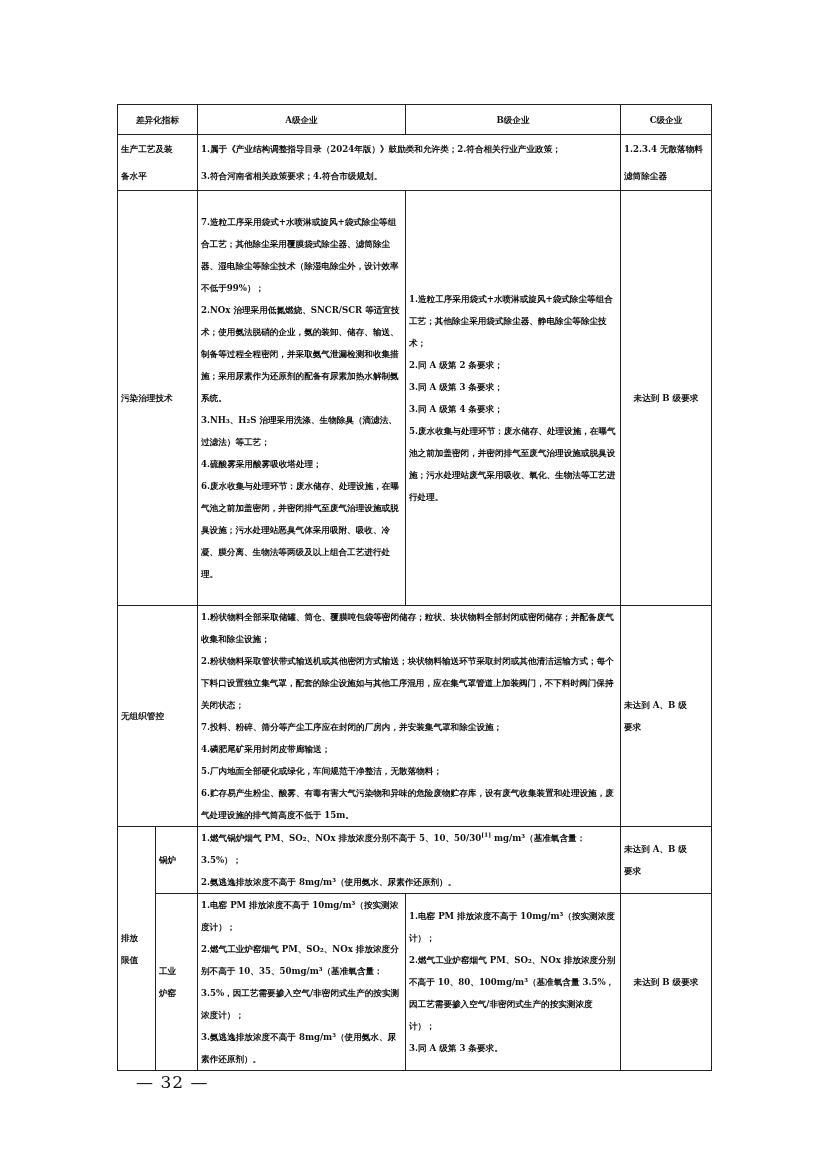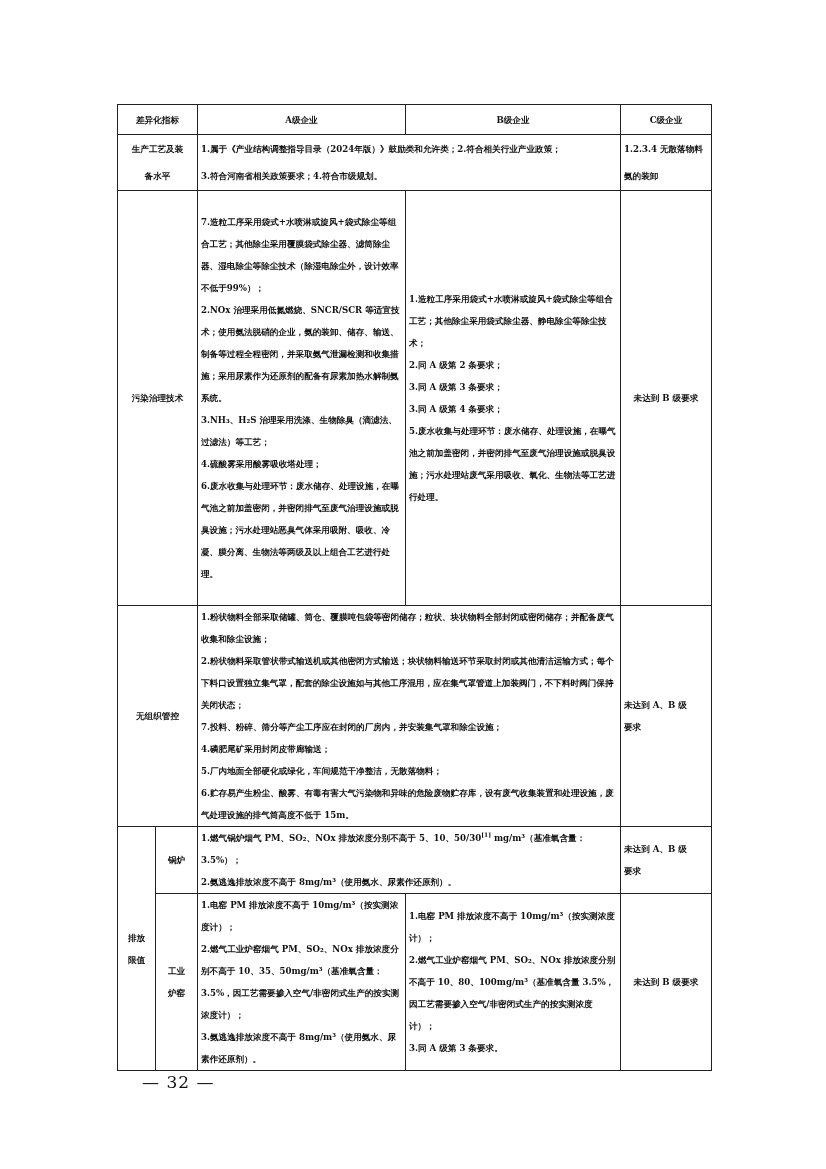--- a/index.html
+++ b/index.html
@@ -3,25 +3,25 @@
 <meta charset="utf-8">
 <style>
   html, body { margin:0; padding:0; background:#ffffff; }
   body { width:826px; height:1169px; position:relative; overflow:hidden;
          font-family:"DejaVu Serif","Liberation Serif",serif; color:#111; }
   table.main { position:absolute; left:117px; top:104px; width:594px;
                border-collapse:collapse; table-layout:fixed; }
   table.main td { border:1px solid #222; vertical-align:middle; padding:0 3px;
                   font-size:8.6px; font-weight:bold; line-height:22px; }
   td.hdr { text-align:center; height:29px; }
-  td.label { text-align:center; }
+  td.label { text-align:left; }
   td.ctr { text-align:center;margin-left:27px; }
   .line { display:block; }
   sub, sup { font-size:6px; line-height:0; }
-  .pagenum { position:absolute; left:142px; top:1072px; font-size:17px;
+  .pagenum { position:absolute; left:136px; top:1072px; font-size:17px;
              font-family:"DejaVu Serif","Liberation Serif",serif; font-weight:normal; letter-spacing:1px; }
 </style>
 </head>
 <body>
 
 <table class="main">
   <colgroup>
     <col style="width:38px">
     <col style="width:42px">
     <col style="width:208px">
@@ -40,21 +40,21 @@
     <td class="label" colspan="2" style="line-height:27px">
       <span class="line">生产工艺及装</span>
       <span class="line">备水平</span>
     </td>
     <td colspan="2" style="line-height:27px">
       <span class="line">1.属于《产业结构调整指导目录（2024年版）》鼓励类和允许类；2.符合相关行业产业政策；</span>
       <span class="line">3.符合河南省相关政策要求；4.符合市级规划。</span>
     </td>
     <td style="line-height:27px">
       <span class="line">1.2.3.4 无散落物料</span>
-      <span class="line">氨的装卸</span>
+      <span class="line">滤筒除尘器</span>
     </td>
   </tr>
 
   <tr style="height:415px">
     <td class="label" colspan="2">污染治理技术</td>
     <td>
       <span class="line">7.造粒工序采用袋式+水喷淋或旋风+袋式除尘等组合工艺；其他除尘采用覆膜袋式除尘器、滤筒除尘器、湿电除尘等除尘技术（除湿电除尘外，设计效率不低于99%）；</span>
       <span class="line">2.NOx 治理采用低氮燃烧、SNCR/SCR 等适宜技术；使用氨法脱硝的企业，氨的装卸、储存、输送、制备等过程全程密闭，并采取氨气泄漏检测和收集措施；采用尿素作为还原剂的配备有尿素加热水解制氨系统。</span>
       <span class="line">3.NH₃、H₂S 治理采用洗涤、生物除臭（滴滤法、过滤法）等工艺；</span>
       <span class="line">4.硫酸雾采用酸雾吸收塔处理；</span>

